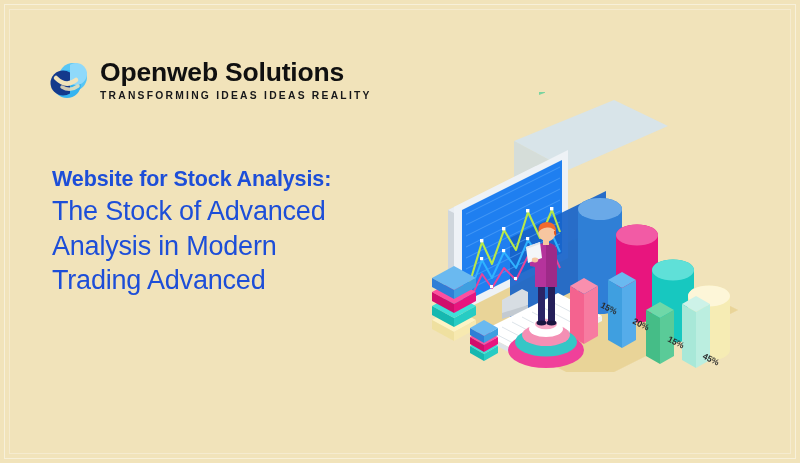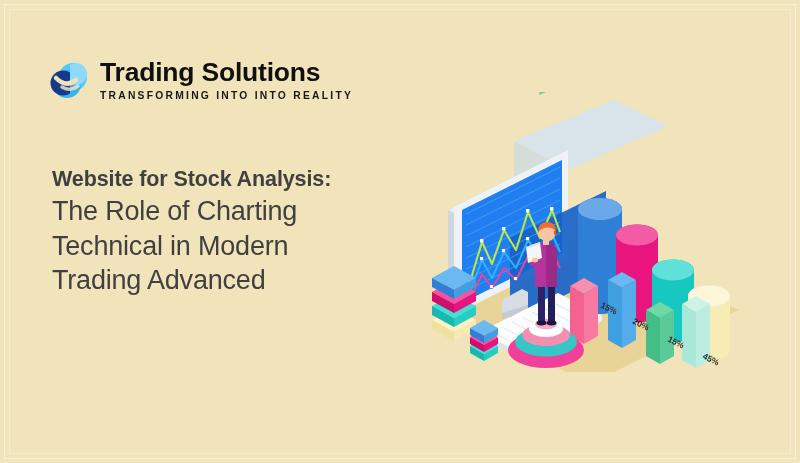--- a/index.html
+++ b/index.html
@@ -72,21 +72,21 @@
   }
 
   
   #headline {
     position: absolute;
     left: 52px;
     top: 166px;
     width: 350px;
   }
   .head-line {
-    color: #404040;
+    color: #1d4ed8;
     line-height: 1.29;
     white-space: nowrap;
   }
   .head-line.l1 {
     font-size: 21.5px;
     font-weight: bold;
     letter-spacing: -0.1px;
   }
   .head-line.big {
     font-size: 27px;
@@ -139,29 +139,29 @@
         <g clip-path="url(#cRight)">
           <circle cx="30" cy="18" r="11" fill="#8fd9fa"></circle>
         </g>
 
         <path d="M6 24 Q18 16 26 24 Q34 32 46 25 L46 48 L6 48 Z" fill="none"></path>
         <path d="M10 22 Q20 32 30 24" stroke="#f1e3ba" stroke-width="4.5" fill="none" stroke-linecap="round"></path>
         <path d="M32 30 Q24 36 16 31" stroke="#f1e3ba" stroke-width="3.5" fill="none" stroke-linecap="round" opacity="0.85"></path>
       </svg>
     </div>
     <div id="logo-text-wrap">
-      <div id="logo-name">Trading Solutions</div>
-      <div id="logo-tagline">TRANSFORMING INTO INTO REALITY</div>
+      <div id="logo-name">Openweb Solutions</div>
+      <div id="logo-tagline">TRANSFORMING IDEAS IDEAS REALITY</div>
     </div>
   </div>
 
   <div id="headline">
     <div class="head-line l1">Website for Stock Analysis:</div>
-    <div class="head-line big">The Role of Charting</div>
-    <div class="head-line big">Technical in Modern</div>
+    <div class="head-line big">The Stock of Advanced</div>
+    <div class="head-line big">Analysis in Modern</div>
     <div class="head-line big">Trading Advanced</div>
   </div>
 
   <div id="illustration">
     <svg viewBox="0 0 320 280" width="320" height="280">
 
       <polygon points="20,215 168,142 320,218 172,292" fill="#ecd89f"></polygon>
       <polygon points="20,215 168,142 320,218 172,292" fill="#e7d091" opacity="0.45"></polygon>
 
       <g>

